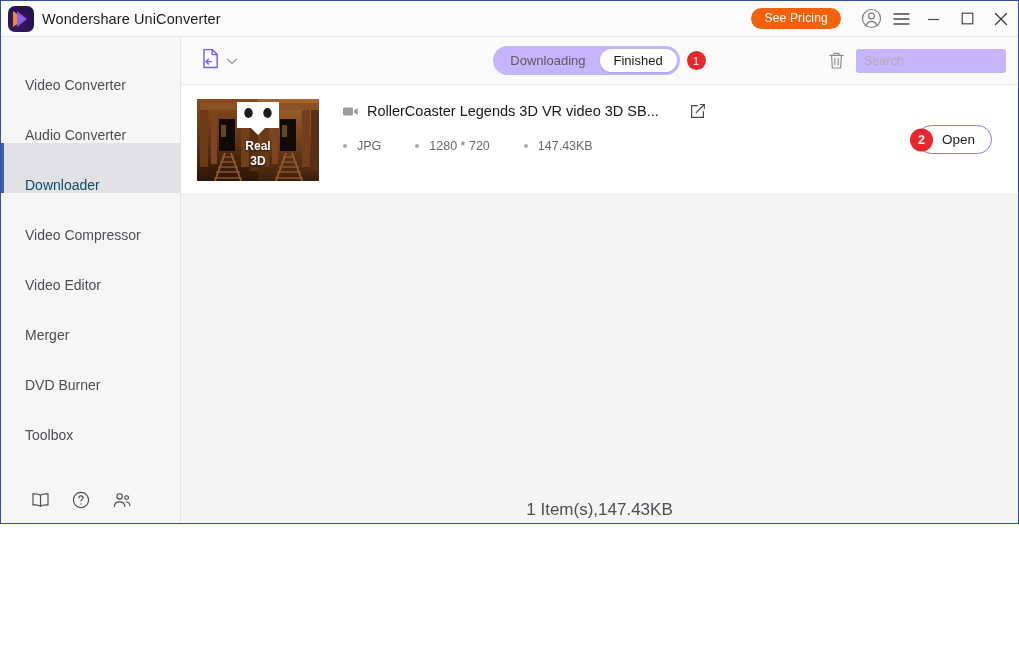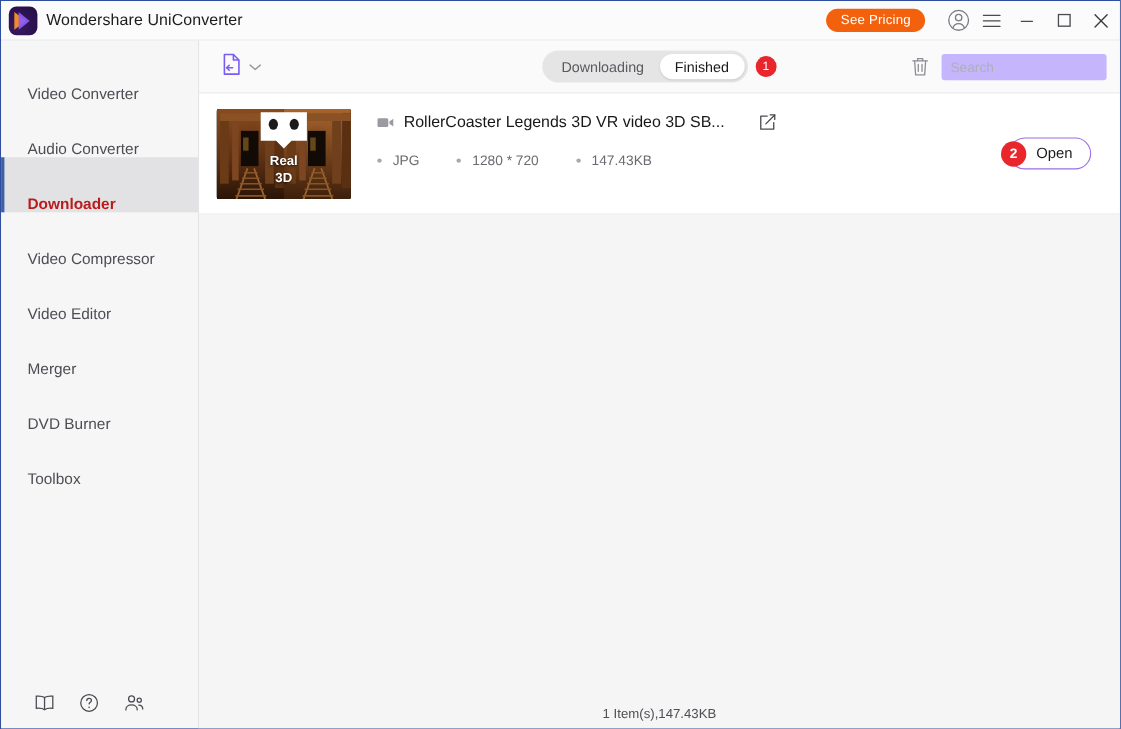--- a/index.html
+++ b/index.html
@@ -4,21 +4,21 @@
 <style>
   * { box-sizing: border-box; margin: 0; padding: 0; }
   html, body {
     width: 1019px; height: 663px;
     font-family: "Liberation Sans", sans-serif;
     background: #ffffff;
     overflow: hidden;
   }
   .window {
     position: relative;
-    width: 1019px; height: 663px;
+    width: 1019px; height: 524px;
     background: #f7f7f8;
     border: 1px solid #2f4f9e;
     display: flex; flex-direction: column;
   }
 
   
   .titlebar {
     height: 36px; min-height: 36px;
     background: #fbfbfc;
     display: flex; align-items: center;
@@ -83,21 +83,21 @@
   }
   .nav-item {
     height: 50px; display: flex; align-items: flex-end;
     padding-left: 24px;
     font-size: 14px; color: #4d4d53;
     cursor: pointer; position: relative;
     white-space: nowrap;
   }
   .nav-item.active {
     background: #e2e2e4;
-    color: #b91c1c; font-weight: bold;
+    color: #0c4a6e; font-weight: normal;
   }
   .nav-item.active::before {
     content: ""; position: absolute; left: 0; top: 0;
     width: 3px; height: 100%; background: #3f5fa8;
   }
   .sb-spacer { flex: 1 1 auto; }
   .sb-bottom {
     height: 46px; display: flex; align-items: center;
     gap: 22px; padding-left: 30px;
     color: #4a4a50;
@@ -120,21 +120,21 @@
     cursor: pointer; padding: 2px 4px;
   }
   .chev { color: #9a9aa1; display: flex; }
   .tabs-wrap {
     position: absolute; left: 0; right: 0;
     display: flex; justify-content: center; align-items: center;
     pointer-events: none;
   }
   .tabs {
     pointer-events: auto;
-    background: #e5e5e5; border-radius: 15px;
+    background: #c4b5fd; border-radius: 15px;
     height: 29px; display: flex; align-items: center;
     padding: 3px;
   }
   .tab {
     font-size: 13px; color: #5a5a60;
     padding: 0 14px; height: 23px;
     display: flex; align-items: center;
     border-radius: 12px; cursor: pointer;
     white-space: nowrap;
   }
@@ -219,21 +219,21 @@
     background: #e8262c; color: #fff;
     font-size: 12.5px; font-weight: bold;
     display: flex; align-items: center; justify-content: center;
     z-index: 3;
   }
 
   
   .statusbar {
     height: 26px; min-height: 26px;
     display: flex; align-items: center; justify-content: center;
-    font-size: 12px; color: #4e4e54;
+    font-size: 17px; color: #4e4e54;
     background: #f5f5f6;
   }
 </style>
 </head>
 <body>
 
 <div class="window">
 
   <div class="titlebar">
     <div class="logo"></div>

